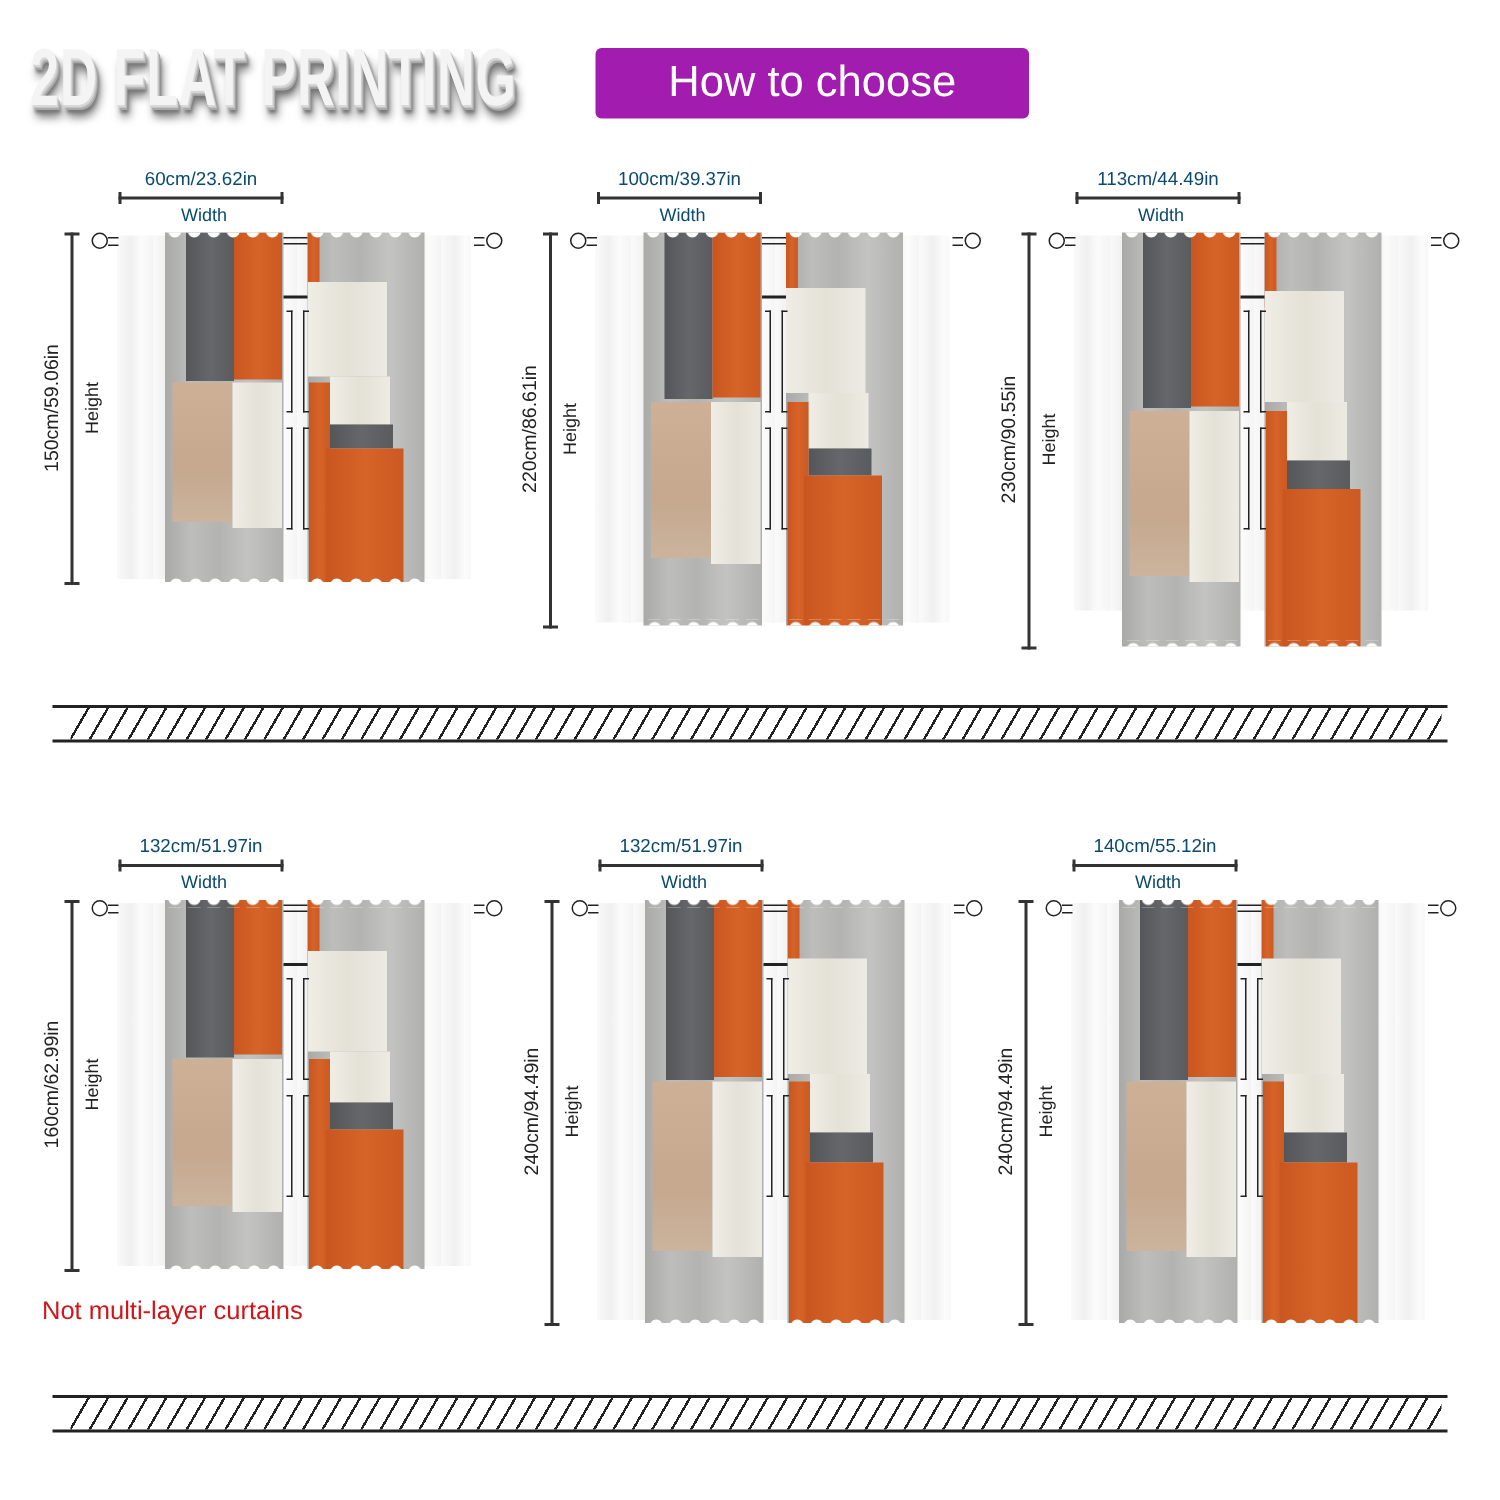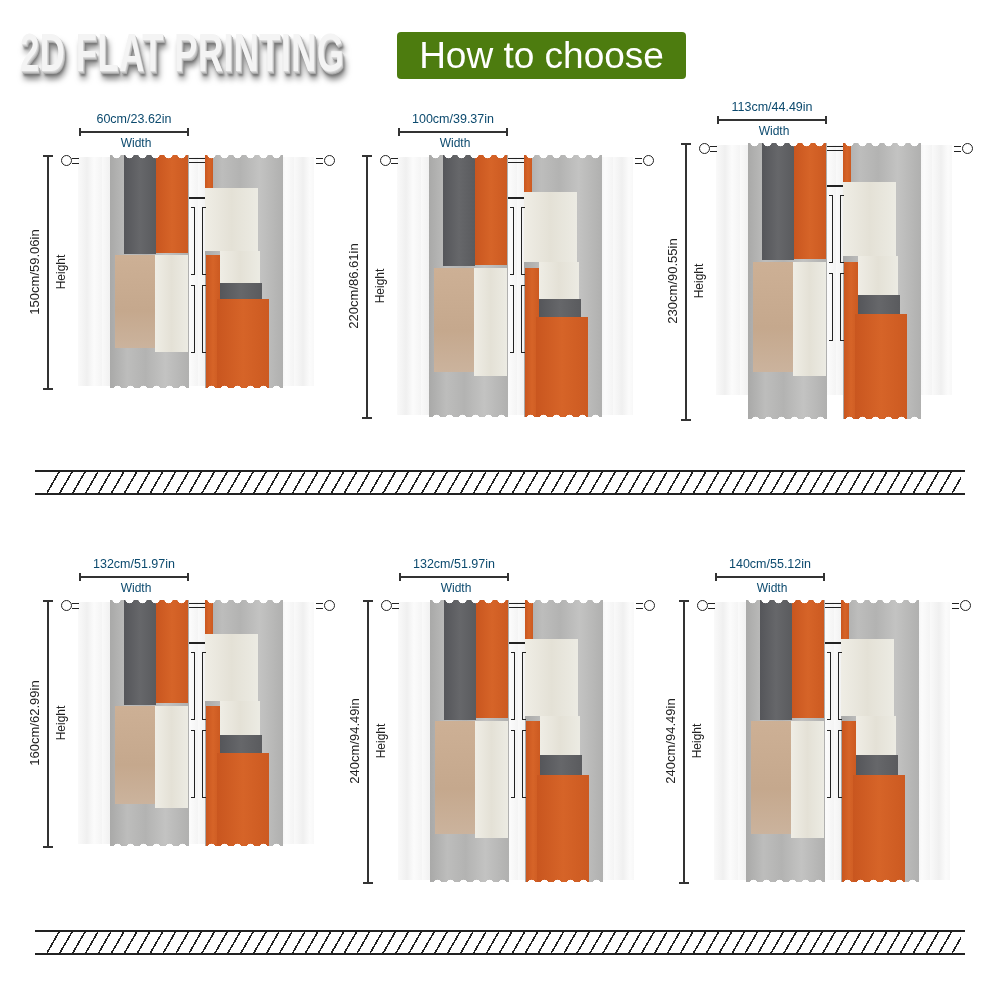--- a/index.html
+++ b/index.html
@@ -11,22 +11,22 @@
       position: absolute; left: 20px; top: 22px;
       font-family: "Liberation Sans", sans-serif; font-weight: 700;
       font-size: 54px; line-height: 60px; letter-spacing: 1px;
       color: #f4f4f4; white-space: nowrap;
       transform: scaleX(0.64); transform-origin: left top;
       text-shadow: 1px 1px 0 #d8d8d8, 2px 2px 0 #c4c4c4, 3px 3px 0 #aaaaaa,
                    4px 5px 3px #777777, 5px 8px 8px rgba(0,0,0,0.55);
     }
     .badge {
       position: absolute; left: 397px; top: 32px; width: 289px; height: 47px;
-      background: #4d7c0f; border-radius: 4px; color: #fff;
-      font-size: 37px; line-height: 47px; text-align: center; white-space: nowrap;
+      background: #a21caf; border-radius: 4px; color: #fff;
+      font-size: 29px; line-height: 47px; text-align: center; white-space: nowrap;
     }
 
     
     .grp { position: absolute; width: 300px; height: 10px; }
     .wlabel, .wcap {
       position: absolute; transform: translate(-50%, -50%);
       white-space: nowrap; font-size: 12.5px; color: #0c4a6e;
     }
     .wlabel { left: 86px; top: -36px; }
     .wcap { left: 88px; top: -12px; font-size: 12px; }
@@ -151,21 +151,21 @@
   <div class="cur cr">
     <div class="blk or" style="left:0;width:10%;top:0;height:18%"></div>
     <div class="blk ow" style="left:0;width:68%;top:14%;height:27%"></div>
     <div class="blk ow" style="left:19%;width:52%;top:41%;height:14%"></div>
     <div class="blk dg" style="left:19%;width:54%;top:55%;height:7%"></div>
     <div class="blk or" style="left:1%;width:18%;top:43%;height:57%"></div>
     <div class="blk or" style="left:15%;width:67%;top:62%;height:38%"></div>
   </div>
 </div>
 
-<div class="grp" style="left:686px;top:143px;--h:276px">
+<div class="grp" style="left:686px;top:155px;--h:276px">
   <div class="wlabel">113cm/44.49in</div>
   <div class="wline"></div>
   <div class="wcap">Width</div>
   <div class="hbar"></div>
   <div class="hlabel">230cm/90.55in</div>
   <div class="hcap">Height</div>
   <div class="sheer" style="height:calc(var(--h) - 26px)"></div>
   <div class="ring l"></div>
   <div class="ring r"></div>
   <div class="rod"></div>
@@ -284,17 +284,18 @@
     <div class="blk or" style="left:0;width:10%;top:0;height:18%"></div>
     <div class="blk ow" style="left:0;width:68%;top:14%;height:27%"></div>
     <div class="blk ow" style="left:19%;width:52%;top:41%;height:14%"></div>
     <div class="blk dg" style="left:19%;width:54%;top:55%;height:7%"></div>
     <div class="blk or" style="left:1%;width:18%;top:43%;height:57%"></div>
     <div class="blk or" style="left:15%;width:67%;top:62%;height:38%"></div>
   </div>
 </div>
 
 <div class="notes">
+  <div>Not multi-layer curtains</div>
 </div>
 
 <div class="band" style="top:930px">
     <div class="hatch"></div>
   </div>
 
 </body></html>

